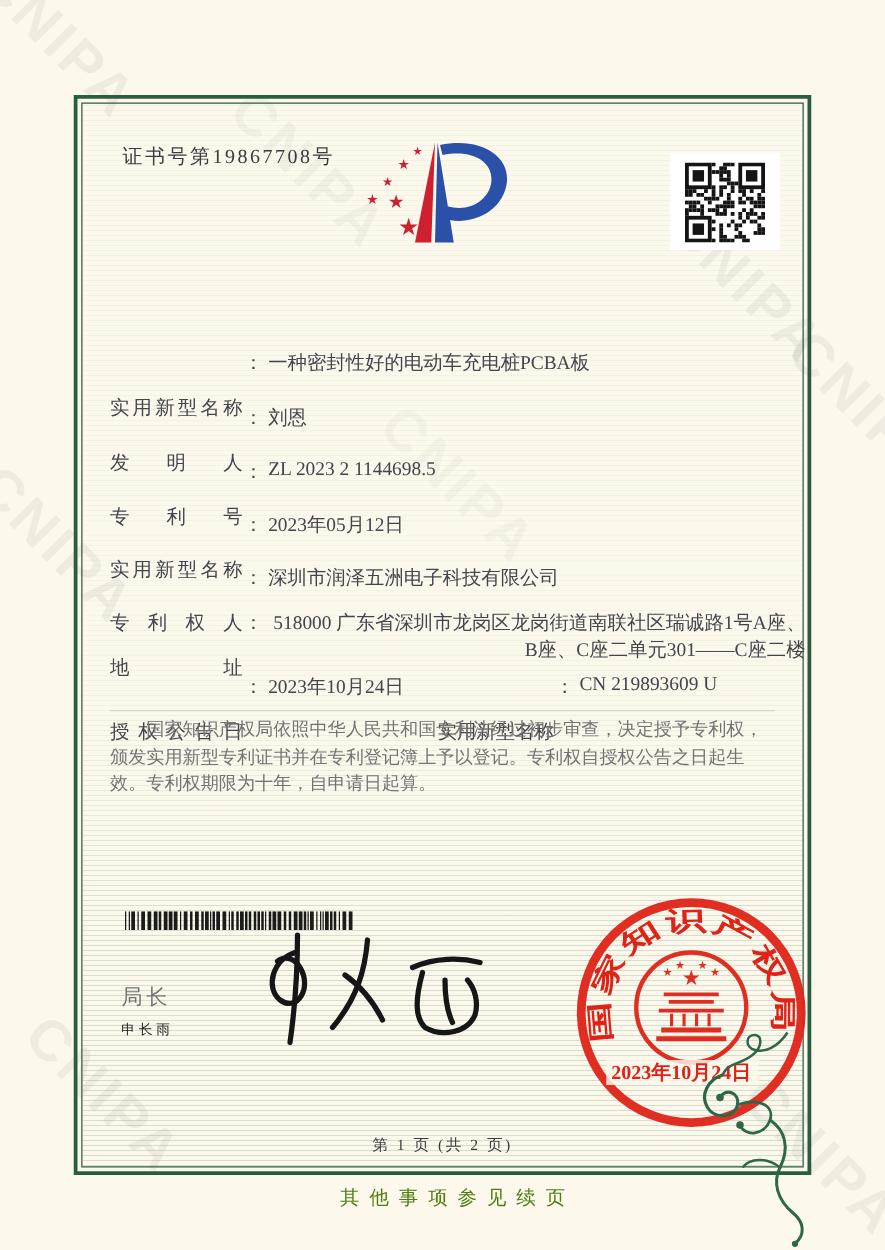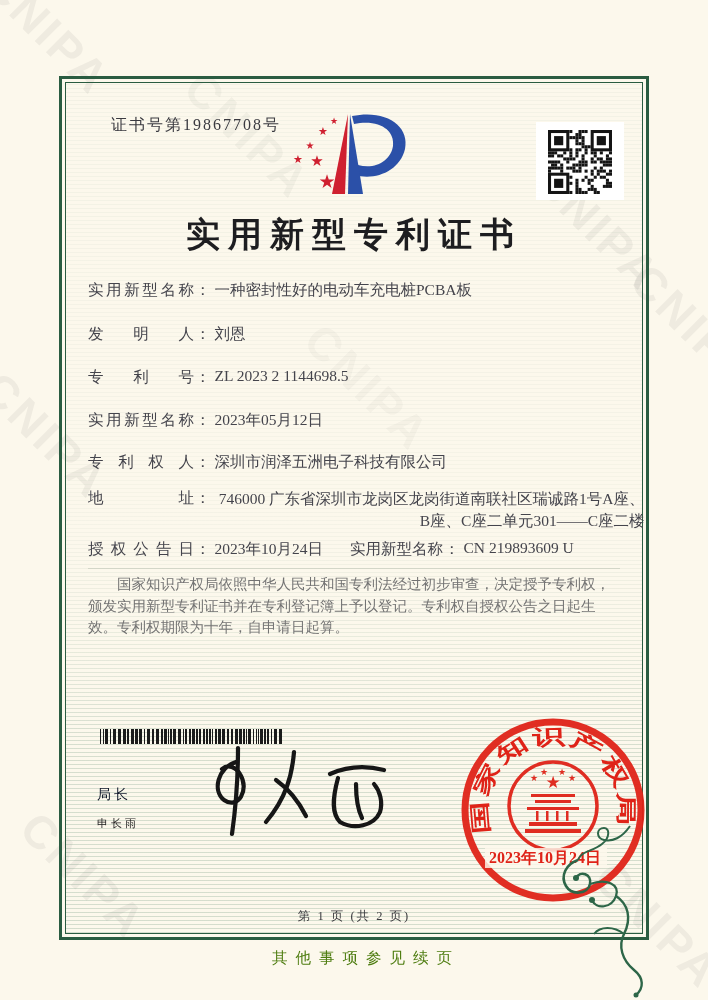--- a/index.html
+++ b/index.html
@@ -15,40 +15,40 @@
     transform:rotate(45deg);white-space:nowrap;pointer-events:none;
   }
   .frame{position:absolute;left:59px;top:76px;width:584px;height:858px;border:3px solid #2a5c41;}
   .frame-inner{position:absolute;inset:3px;border:1px solid #2a5c41;}
   .guilloche{
     position:absolute;left:66px;top:83px;width:576px;height:850px;
     background:repeating-linear-gradient(0deg,rgba(108,148,124,0.28) 0 1px,transparent 1px 4px);
     -webkit-mask-image:linear-gradient(to bottom,rgba(0,0,0,.22) 0%,rgba(0,0,0,.18) 52%,rgba(0,0,0,.5) 66%,rgba(0,0,0,.95) 78%,#000 100%);
     mask-image:linear-gradient(to bottom,rgba(0,0,0,.22) 0%,rgba(0,0,0,.18) 52%,rgba(0,0,0,.5) 66%,rgba(0,0,0,.95) 78%,#000 100%);
   }
-  .cert-number{position:absolute;left:98px;top:115px;font-size:16px;letter-spacing:2px;color:#3a3a40;margin-left:13px;}
+  .cert-number{position:absolute;left:98px;top:115px;font-size:16px;letter-spacing:2px;color:#3a3a40;}
   .logo{position:absolute;left:286px;top:104px;}
   .qr-box{position:absolute;left:536px;top:122px;width:88px;height:78px;background:#fff;}
   .qr-box svg{position:absolute;left:12px;top:8px;}
   .title{
     position:absolute;left:0;top:212px;width:100%;text-align:center;
     font-size:34px;font-weight:bold;letter-spacing:8px;color:#1d1d20;
   }
   .fields{position:absolute;left:88px;top:0;width:540px;font-size:15.5px;color:#44444c;}
   .frow{position:absolute;left:0;white-space:nowrap;}
-  .flabel{display:inline-block;width:106px;text-align:justify;text-align-last:justify;vertical-align:top;}
+  .flabel{display:inline-block;width:106px;text-align:justify;text-align-last:justify;vertical-align:top;margin-top:36px;}
   .fcolon{display:inline-block;margin:0 4px 0 1px;vertical-align:top;}
   .fvalue{display:inline-block;vertical-align:top;text-align:right;}
   .fvalue.wrap{white-space:normal;width:430px;line-height:22px;}
   .pair1{display:inline-block;width:262px;}
   .divider{position:absolute;left:88px;top:568px;width:532px;height:1px;background:rgba(60,85,70,.16);}
   .paras{position:absolute;left:88px;top:574px;width:534px;font-size:14.5px;line-height:21.5px;color:#737373;}
   .paras p{margin:0 0 7px 0;text-indent:2em;}
   .barcode{position:absolute;left:100px;top:729px;}
-  .director-title{position:absolute;left:97px;top:786px;font-size:14px;letter-spacing:3px;color:#0f172a;
+  .director-title{position:absolute;left:97px;top:786px;font-size:17px;letter-spacing:3px;color:#737373;
     font-family:"Liberation Sans","DejaVu Sans",sans-serif;}
   .director-name{position:absolute;left:97px;top:816px;font-size:11px;letter-spacing:3px;color:#222;
     font-family:"Liberation Sans","DejaVu Sans",sans-serif;}
   .signature{position:absolute;left:202px;top:744px;}
   .seal{position:absolute;left:457px;top:714px;}
   .flourish{position:absolute;left:552px;top:824px;z-index:4;}
   .page-footer{position:absolute;left:0;top:908px;width:100%;text-align:center;font-size:12.5px;letter-spacing:2px;color:#3a3a3e;}
   .continuation{position:absolute;left:0;top:948px;width:100%;text-align:center;font-size:15.5px;letter-spacing:8px;color:#4d7c0f;padding-left:12px;}
 </style>
 </head>
@@ -232,40 +232,39 @@
         <rect x="21" y="60" width="3" height="3" fill="#141414"></rect>
         <rect x="27" y="60" width="3" height="3" fill="#141414"></rect>
         <rect x="30" y="60" width="3" height="3" fill="#141414"></rect>
         <rect x="33" y="60" width="3" height="3" fill="#141414"></rect>
         <rect x="36" y="60" width="3" height="3" fill="#141414"></rect>
         <rect x="45" y="60" width="3" height="3" fill="#141414"></rect>
         <rect x="48" y="60" width="3" height="3" fill="#141414"></rect>
       </svg>
   </div>
 
-  <div class="title">实用新型专利证书</div>
 
   <div class="fields">
     <div class="frow" style="top:280px;">
       <span class="flabel">实用新型名称</span><span class="fcolon">：</span><span class="fvalue">一种密封性好的电动车充电桩PCBA板</span>
     </div>
     <div class="frow" style="top:324px;">
       <span class="flabel">发明人</span><span class="fcolon">：</span><span class="fvalue">刘恩</span>
     </div>
     <div class="frow" style="top:367px;">
       <span class="flabel">专利号</span><span class="fcolon">：</span><span class="fvalue">ZL 2023 2 1144698.5</span>
     </div>
     <div class="frow" style="top:410px;">
       <span class="flabel">实用新型名称</span><span class="fcolon">：</span><span class="fvalue">2023年05月12日</span>
     </div>
     <div class="frow" style="top:452px;">
       <span class="flabel">专利权人</span><span class="fcolon">：</span><span class="fvalue">深圳市润泽五洲电子科技有限公司</span>
     </div>
     <div class="frow" style="top:488px;">
-      <span class="flabel">地址</span><span class="fcolon">：</span><span class="fvalue wrap">746000 广东省深圳市龙岗区龙岗街道南联社区瑞诚路1号A座、B座、C座二单元301——C座二楼</span>
+      <span class="flabel">地址</span><span class="fcolon">：</span><span class="fvalue wrap">518000 广东省深圳市龙岗区龙岗街道南联社区瑞诚路1号A座、B座、C座二单元301——C座二楼</span>
     </div>
     <div class="frow" style="top:539px;">
       <span class="pair1"><span class="flabel">授权公告日</span><span class="fcolon">：</span><span class="fvalue">2023年10月24日</span></span><span class="flabel" style="width:auto;text-align-last:auto;">实用新型名称</span><span class="fcolon">：</span><span class="fvalue">CN 219893609 U</span>
     </div>
   </div>
 
   <div class="divider"></div>
 
   <div class="paras">
     <p>国家知识产权局依照中华人民共和国专利法经过初步审查，决定授予专利权，颁发实用新型专利证书并在专利登记簿上予以登记。专利权自授权公告之日起生效。专利权期限为十年，自申请日起算。</p>

